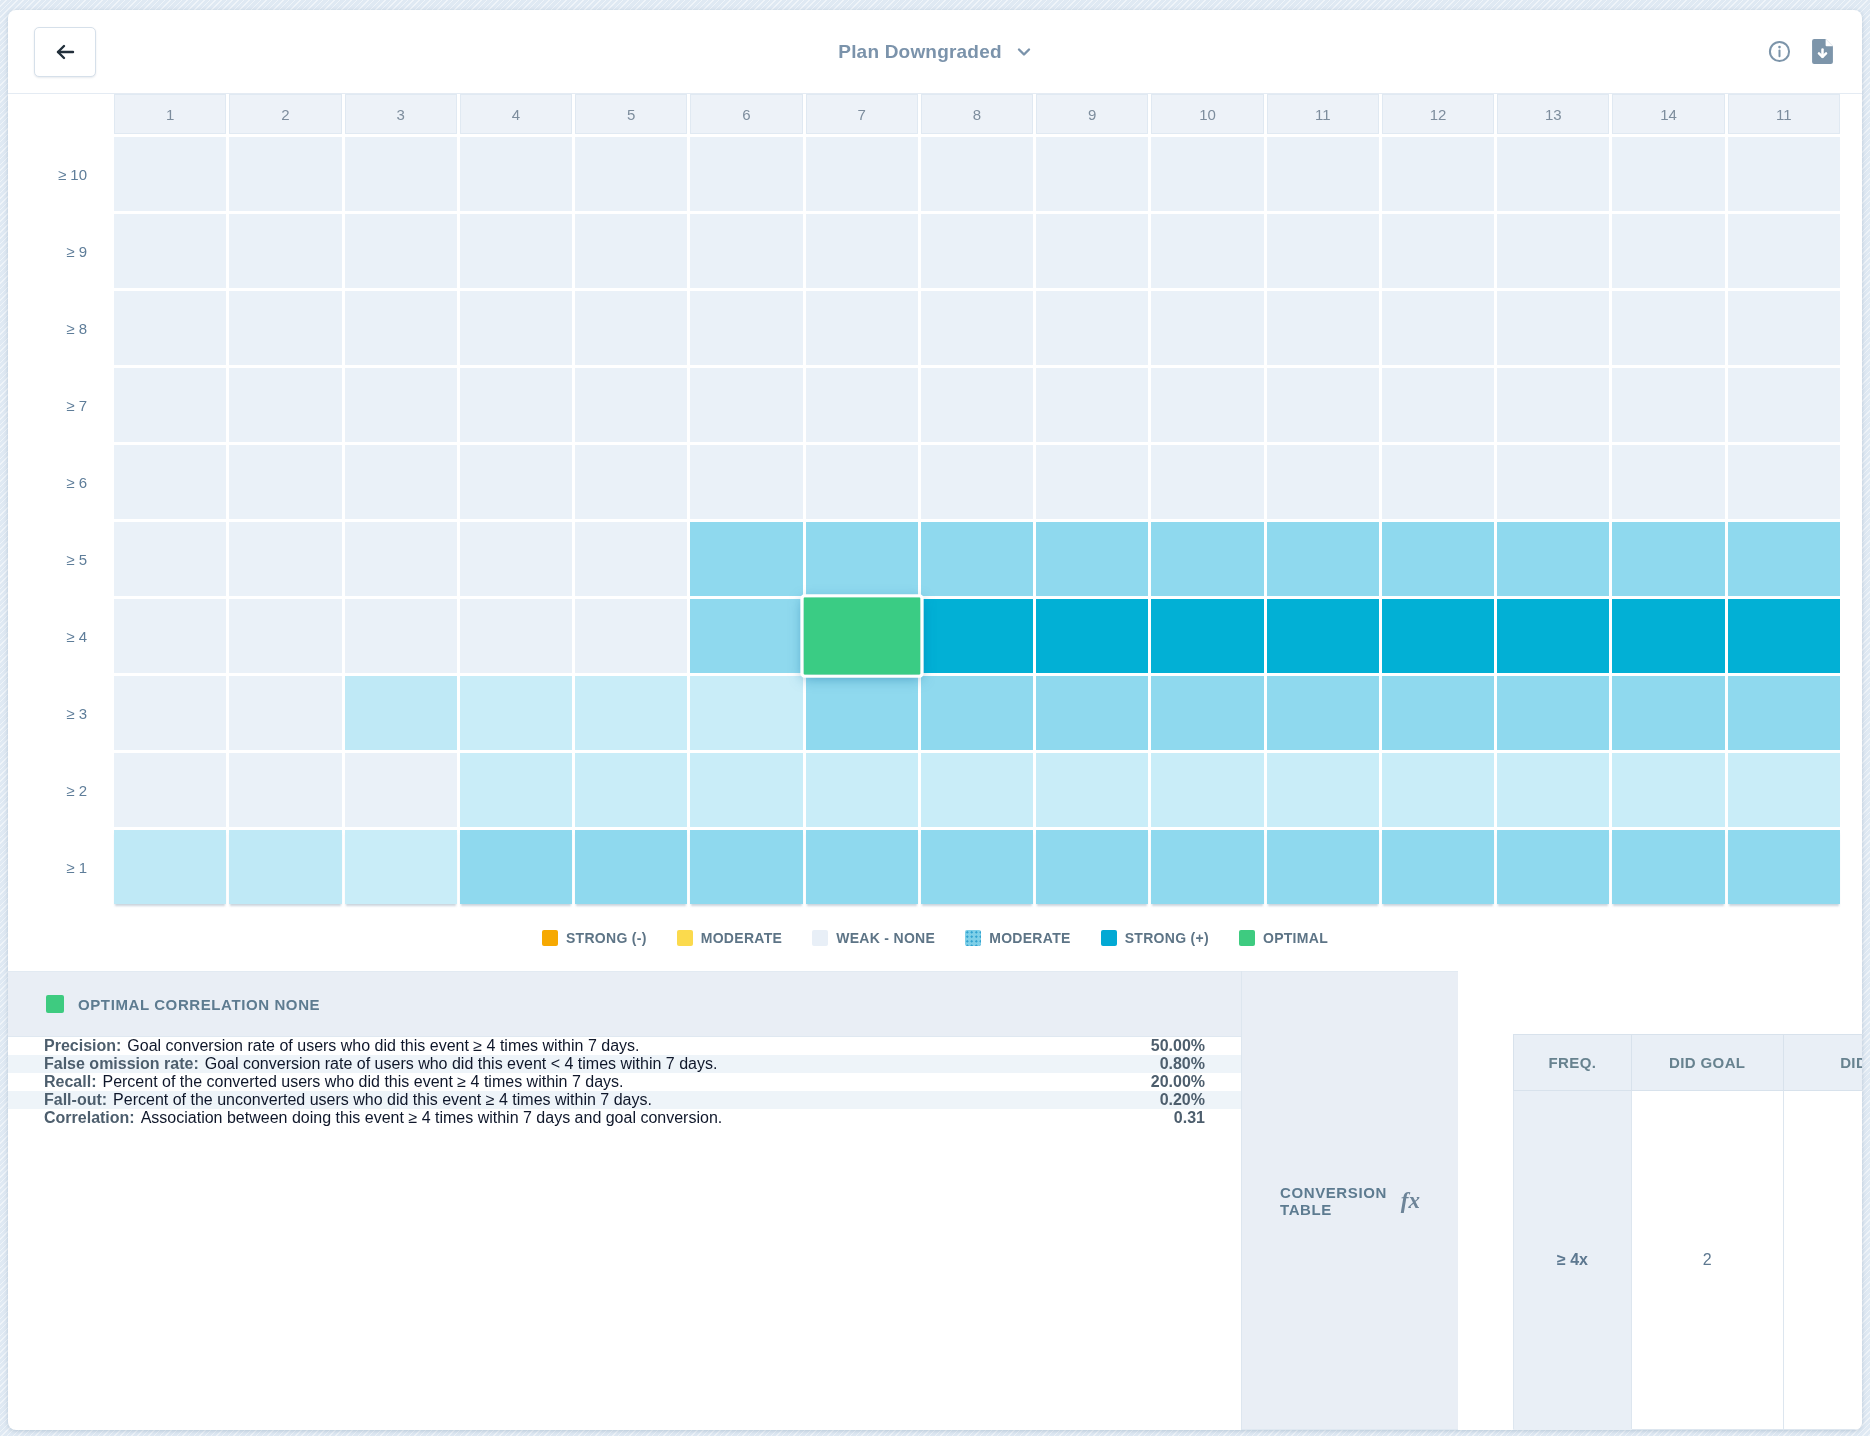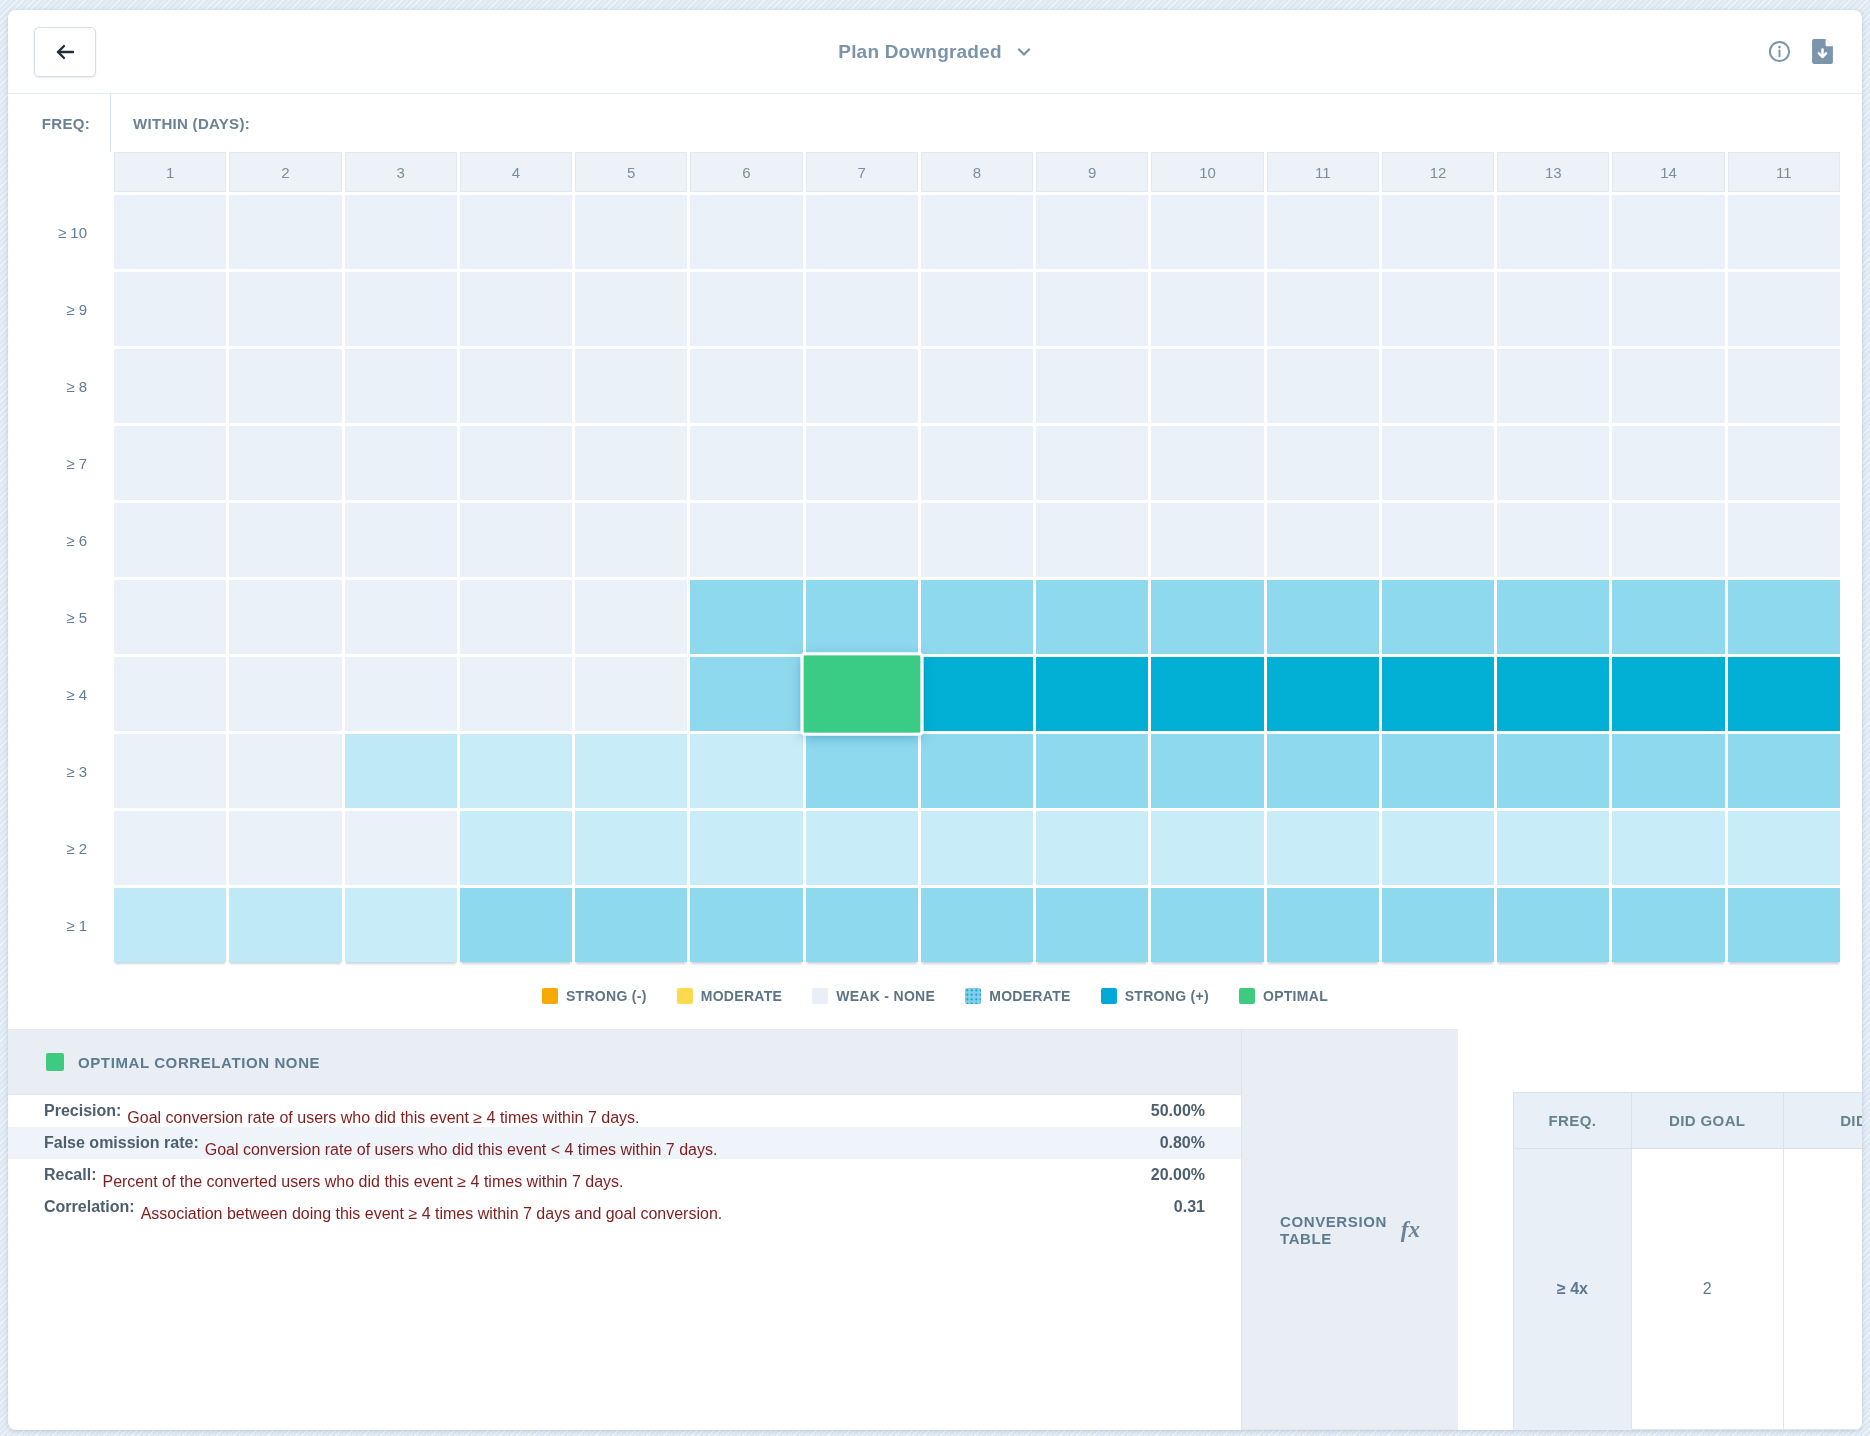--- a/index.html
+++ b/index.html
@@ -95,21 +95,21 @@
   }
   .band-swatch { width:18px; height:18px; border-radius:2px; }
   .fx-btn {
     margin-left:auto; background:none; border:none; cursor:pointer;
     font-family:"Liberation Serif", serif; font-style:italic; font-weight:bold;
     font-size:23px; color:#6d8498; padding:0;
   }
   .metric-row { flex:0 0 68px; display:flex; align-items:center; padding:0 36px; font-size:16px; background:#fff; }
   .metric-row.alt { background:#eef4f9; }
   .metric-name { font-weight:bold; color:#4d5e6d; margin-right:6px; white-space:nowrap; }
-  .metric-desc { color:#7f1d1d;margin-top:14px; }
+  .metric-desc { color:#0f172a; }
   .metric-value { margin-left:auto; font-weight:bold; color:#4d5e6d; }
   
   .conv-table {
     margin:63px 0 0 55px; border-collapse:collapse; width:510px;
     border:1px solid #d8e2ec;
   }
   .conv-table th {
     background:#e9eff6; height:56px; font-size:15px; color:#67828f;
     letter-spacing:.4px; border:1px solid #d8e2ec; font-weight:bold;
   }
@@ -165,24 +165,20 @@
               <g stroke="#ffffff" stroke-width="2.4" stroke-linecap="round" stroke-linejoin="round" fill="none">
                 <line x1="11" y1="10" x2="11" y2="17"></line>
                   <polyline points="7.6,13.8 11,17.2 14.4,13.8"></polyline>
               </g>
             </svg>
           </span>
         </button>
       </div>
     </div>
 
-    <div class="axis-bar">
-      <div class="freq-cell">FREQ:</div>
-      <div class="within-cell">WITHIN (DAYS):</div>
-    </div>
 
     <div class="hm-grid" id="hm-grid">
         <div class="hm-corner"></div>
         <div class="hm-colhead">1</div>
         <div class="hm-colhead">2</div>
         <div class="hm-colhead">3</div>
         <div class="hm-colhead">4</div>
         <div class="hm-colhead">5</div>
         <div class="hm-colhead">6</div>
         <div class="hm-colhead">7</div>
@@ -397,20 +393,25 @@
             </div>
             <div class="metric-row alt">
               <div class="metric-name">False omission rate:</div>
               <div class="metric-desc">Goal conversion rate of users who did this event &lt; 4 times within 7 days.</div>
               <div class="metric-value">0.80%</div>
             </div>
             <div class="metric-row">
               <div class="metric-name">Recall:</div>
               <div class="metric-desc">Percent of the converted users who did this event ≥ 4 times within 7 days.</div>
               <div class="metric-value">20.00%</div>
+            </div>
+            <div class="metric-row alt">
+              <div class="metric-name">Fall-out:</div>
+              <div class="metric-desc">Percent of the unconverted users who did this event ≥ 4 times within 7 days.</div>
+              <div class="metric-value">0.20%</div>
             </div>
             <div class="metric-row">
               <div class="metric-name">Correlation:</div>
               <div class="metric-desc">Association between doing this event ≥ 4 times within 7 days and goal conversion.</div>
               <div class="metric-value">0.31</div>
             </div>
           </div>
       </section>
       <div class="v-divider"></div>
       <section class="right-panel">

